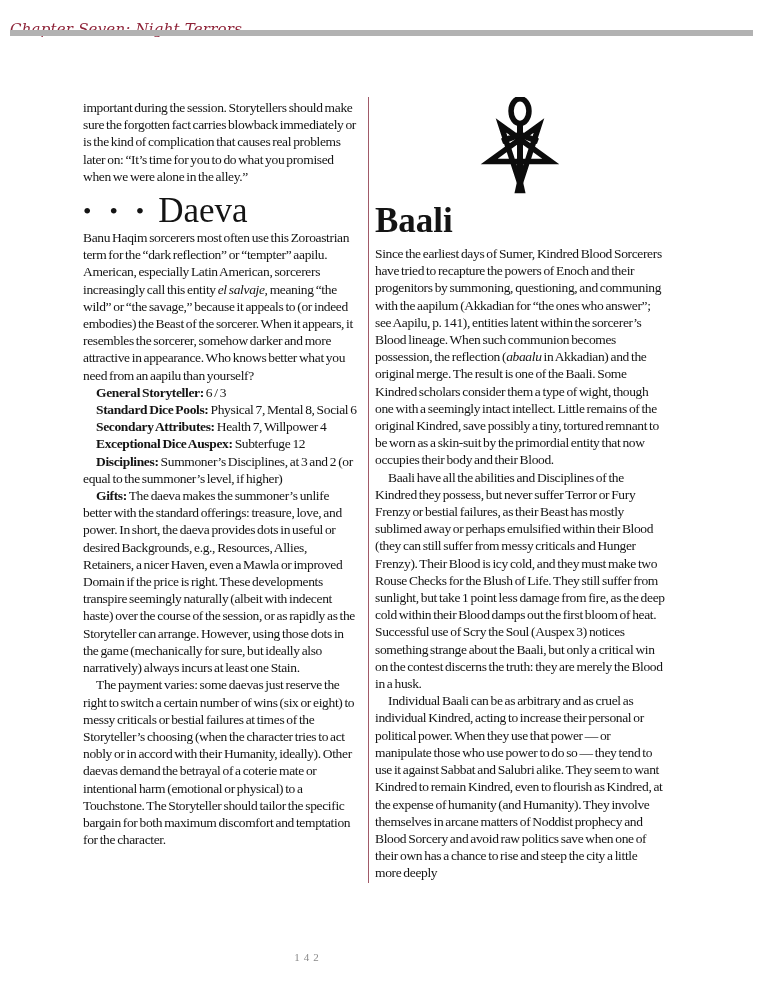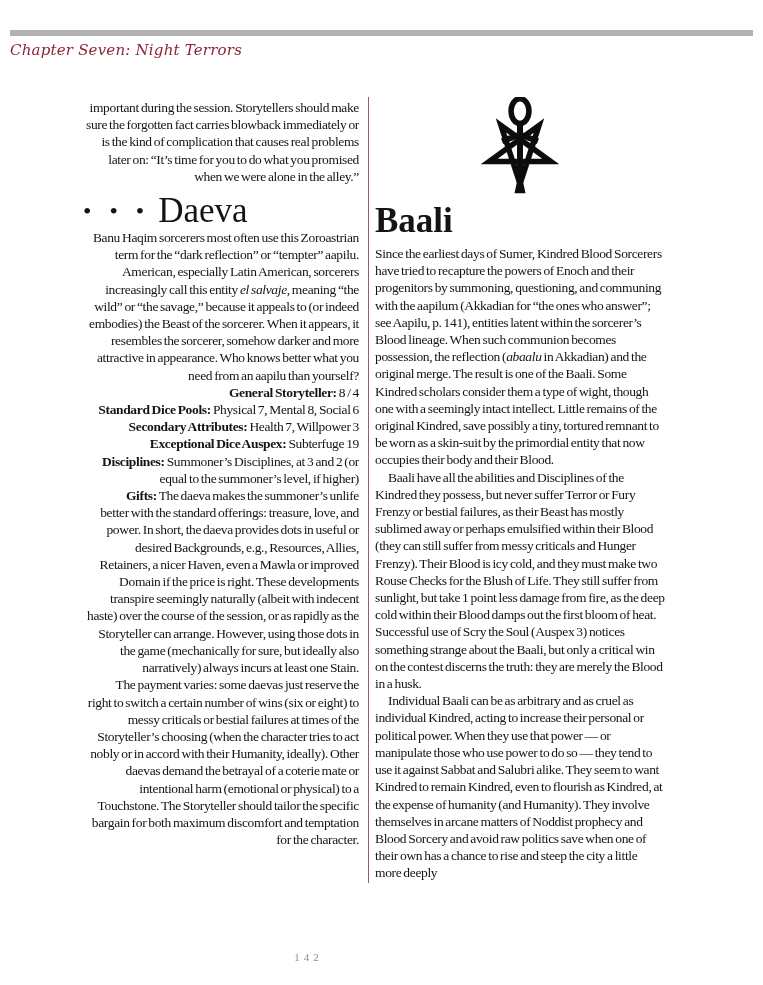--- a/index.html
+++ b/index.html
@@ -14,21 +14,20 @@
   }
   .chapter-title {
     position: absolute;
     left: 10px;
     top: 20px;
     font-family: "DejaVu Serif", serif;
     font-style: italic;
     font-size: 15px;
     color: #8e2338;
     letter-spacing: 0.2px;
-    margin-top: 21px;
   }
   .header-bar {
     position: absolute;
     left: 10px;
     top: 30px;
     width: 743px;
     height: 6px;
     background: #b2b2b2;
   }
   .col-divider {
@@ -40,21 +39,21 @@
     background: #a05a68;
   }
   .col {
     position: absolute;
     font-size: 13.5px;
     line-height: 17.2px;
     letter-spacing: -0.35px;
     word-spacing: -1px;
     text-align: left;
   }
-  .col-left  { left: 83px;  top: 99px; width: 276px; text-align: right; }
+  .col-left  { left: 83px;  top: 99px; width: 276px; }
   .col-right { left: 375px; top: 97px; width: 290px; }
   p { margin: 0; }
   .indent { text-indent: 13px; }
   .stat-line { text-indent: 13px; }
   .stat-line b, .gifts b { font-weight: bold; }
   .daeva-heading {
     display: flex;
     align-items: center;
     margin-top: 12px;
     margin-bottom: 4px;
@@ -111,24 +110,24 @@
   <div class="col col-left">
     <p>important during the session. Storytellers should make sure the forgotten fact carries blowback immediately or is the kind of complication that causes real problems later on: “It’s time for you to do what you promised when we were alone in the alley.”</p>
 
     <div class="daeva-heading">
       <span class="daeva-dots">• • •</span>
       <span class="daeva-title">Daeva</span>
     </div>
 
     <p><span>Banu Haqim sorcerers most often use this Zoroastrian term for the “dark reflection” or “tempter” aapilu. American, especially Latin American, sorcerers increasingly call this entity </span><i>el salvaje</i><span>, meaning “the wild” or “the savage,” because it appeals to (or indeed embodies) the Beast of the sorcerer. When it appears, it resembles the sorcerer, somehow darker and more attractive in appearance. Who knows better what you need from an aapilu than yourself?</span></p>
 
-    <p class="stat-line"><b>General Storyteller:</b><span> 8 / 4</span></p>
+    <p class="stat-line"><b>General Storyteller:</b><span> 6 / 3</span></p>
     <p class="stat-line"><b>Standard Dice Pools:</b><span> Physical 7, Mental 8, Social 6</span></p>
-    <p class="stat-line"><b>Secondary Attributes:</b><span> Health 7, Willpower 3</span></p>
-    <p class="stat-line"><b>Exceptional Dice Auspex:</b><span> Subterfuge 19</span></p>
+    <p class="stat-line"><b>Secondary Attributes:</b><span> Health 7, Willpower 4</span></p>
+    <p class="stat-line"><b>Exceptional Dice Auspex:</b><span> Subterfuge 12</span></p>
     <p class="stat-line"><b>Disciplines:</b><span> Summoner’s Disciplines, at 3 and 2 (or equal to the summoner’s level, if higher)</span></p>
 
     <p class="gifts indent"><b>Gifts:</b><span> The daeva makes the summoner’s unlife better with the standard offerings: treasure, love, and power. In short, the daeva provides dots in useful or desired Backgrounds, e.g., Resources, Allies, Retainers, a nicer Haven, even a Mawla or improved Domain if the price is right. These developments transpire seemingly naturally (albeit with indecent haste) over the course of the session, or as rapidly as the Storyteller can arrange. However, using those dots in the game (mechanically for sure, but ideally also narratively) always incurs at least one Stain.</span></p>
 
     <p class="indent">The payment varies: some daevas just reserve the right to switch a certain number of wins (six or eight) to messy criticals or bestial failures at times of the Storyteller’s choosing (when the character tries to act nobly or in accord with their Humanity, ideally). Other daevas demand the betrayal of a coterie mate or intentional harm (emotional or physical) to a Touchstone. The Storyteller should tailor the specific bargain for both maximum discomfort and temptation for the character.</p>
   </div>
 
   <div class="col col-right">
     <div class="clan-symbol-wrap">
       <svg viewBox="0 0 100 122" width="90" height="104" xmlns="http://www.w3.org/2000/svg">

